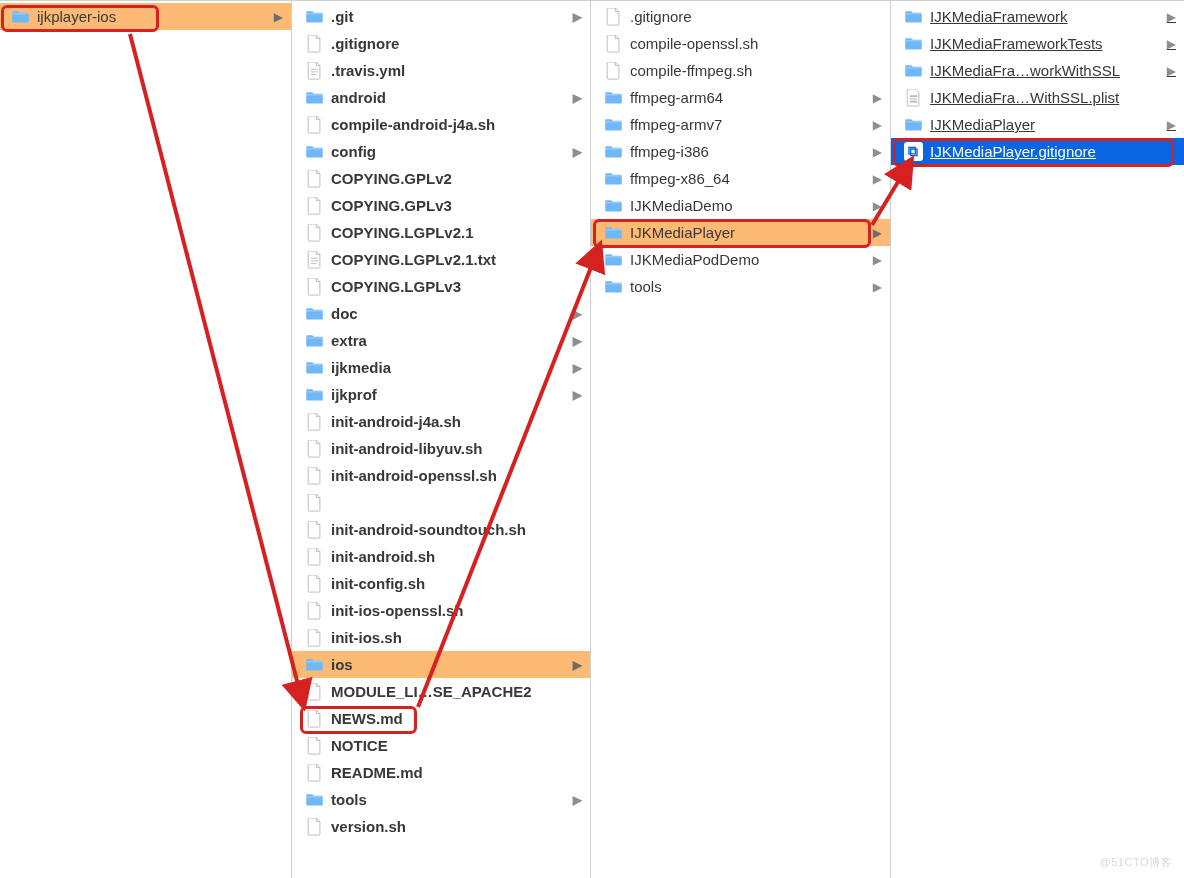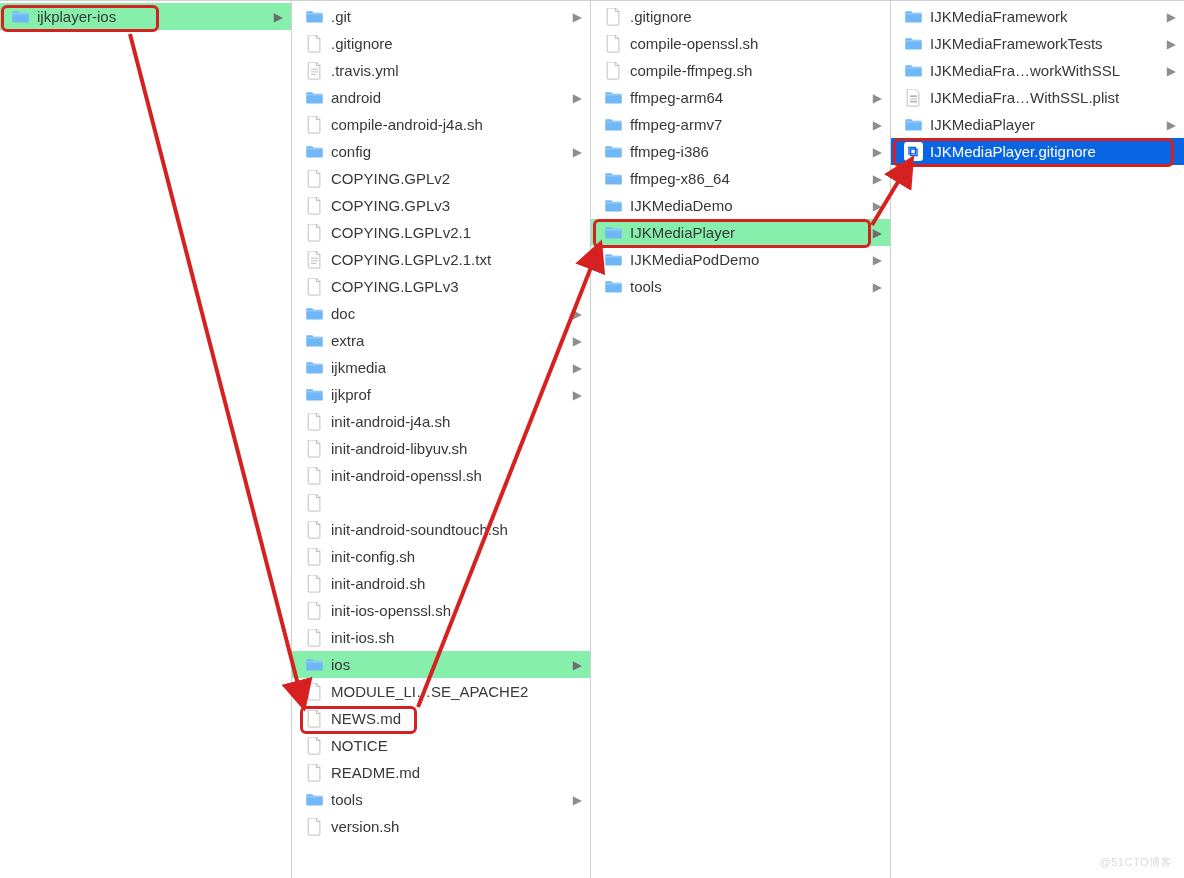--- a/index.html
+++ b/index.html
@@ -55,21 +55,21 @@
     overflow: hidden;
     text-overflow: ellipsis;
   }
   .item .chevron {
     flex: 0 0 auto;
     color: #8e8e8e;
     font-size: 12px;
     margin-left: 4px;
   }
   .item.path-selected {
-    background: #86efac;
+    background: #fdba74;
   }
   .item.path-selected .chevron { color:#6d6d6d; }
   .item.active-selected {
     background: #0a65e2;
     color: #fff;
   }
 
   
   .red-box {
     position: absolute;
@@ -94,23 +94,23 @@
   }
 
   .arrow-svg {
     position:absolute;
     top:0; left:0;
     width:1184px;
     height:878px;
     pointer-events:none;
   }
 
-  .col2 .item { padding-left: 12px; }
+  .col2 .item { padding-left: 12px; font-weight: bold; }
   .col3 .item { padding-left: 12px; }
-  .col4 .item { padding-left: 12px; }
+  .col4 .item { padding-left: 12px; text-decoration: underline; }
 </style>
 </head>
 <body>
 
 <div class="finder">
   <div class="column col1" id="col1">
       <div class="item path-selected">
         <span class="icon folder-icon">
           <svg viewBox="0 0 24 20">
             <path d="M2 3 h7 l2 2 h11 a1 1 0 0 1 1 1 v11 a1 1 0 0 1 -1 1 H2 a1 1 0 0 1 -1 -1 V4 a1 1 0 0 1 1 -1 Z" fill="#6fb7f7"></path>
@@ -314,30 +314,30 @@
         </span>
         <span class="label">init-android-soundtouch.sh</span>
       </div>
       <div class="item">
         <span class="icon file-icon">
           <svg viewBox="0 0 16 20">
             <path d="M2 0 h8 l4 4 v14 a1 1 0 0 1 -1 1 H2 a1 1 0 0 1 -1 -1 V1 a1 1 0 0 1 1 -1 Z" fill="#fff" stroke="#b8b8b8" stroke-width="1"></path>
             <path d="M10 0 v4 h4" fill="none" stroke="#b8b8b8" stroke-width="1"></path>
           </svg>
         </span>
+        <span class="label">init-android.sh</span>
+      </div>
+      <div class="item">
+        <span class="icon file-icon">
+          <svg viewBox="0 0 16 20">
+            <path d="M2 0 h8 l4 4 v14 a1 1 0 0 1 -1 1 H2 a1 1 0 0 1 -1 -1 V1 a1 1 0 0 1 1 -1 Z" fill="#fff" stroke="#b8b8b8" stroke-width="1"></path>
+            <path d="M10 0 v4 h4" fill="none" stroke="#b8b8b8" stroke-width="1"></path>
+          </svg>
+        </span>
         <span class="label">init-config.sh</span>
-      </div>
-      <div class="item">
-        <span class="icon file-icon">
-          <svg viewBox="0 0 16 20">
-            <path d="M2 0 h8 l4 4 v14 a1 1 0 0 1 -1 1 H2 a1 1 0 0 1 -1 -1 V1 a1 1 0 0 1 1 -1 Z" fill="#fff" stroke="#b8b8b8" stroke-width="1"></path>
-            <path d="M10 0 v4 h4" fill="none" stroke="#b8b8b8" stroke-width="1"></path>
-          </svg>
-        </span>
-        <span class="label">init-android.sh</span>
       </div>
       <div class="item">
         <span class="icon file-icon">
           <svg viewBox="0 0 16 20">
             <path d="M2 0 h8 l4 4 v14 a1 1 0 0 1 -1 1 H2 a1 1 0 0 1 -1 -1 V1 a1 1 0 0 1 1 -1 Z" fill="#fff" stroke="#b8b8b8" stroke-width="1"></path>
             <path d="M10 0 v4 h4" fill="none" stroke="#b8b8b8" stroke-width="1"></path>
           </svg>
         </span>
         <span class="label">init-ios-openssl.sh</span>
       </div>

